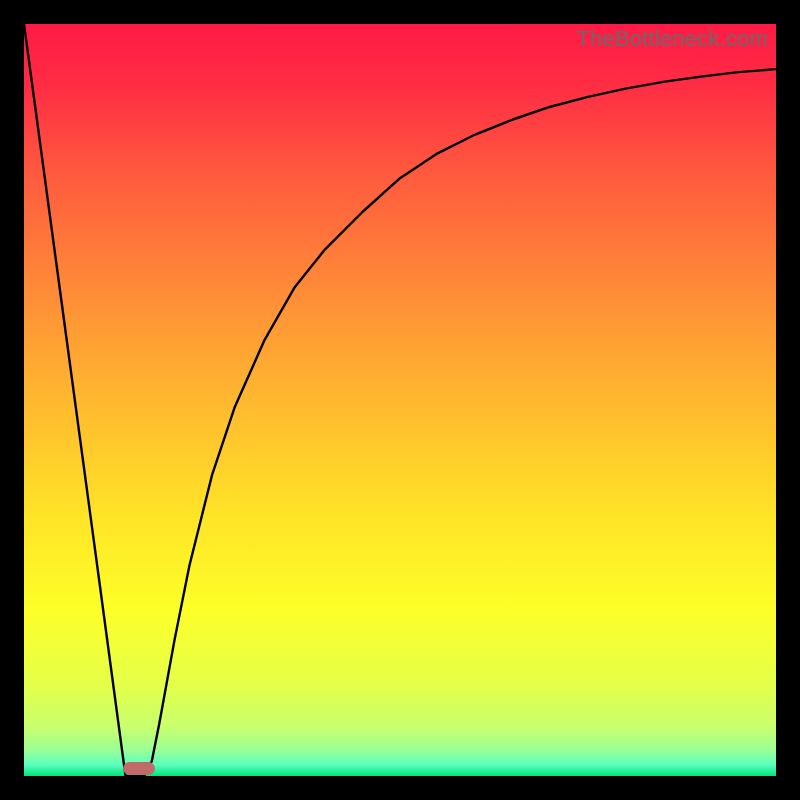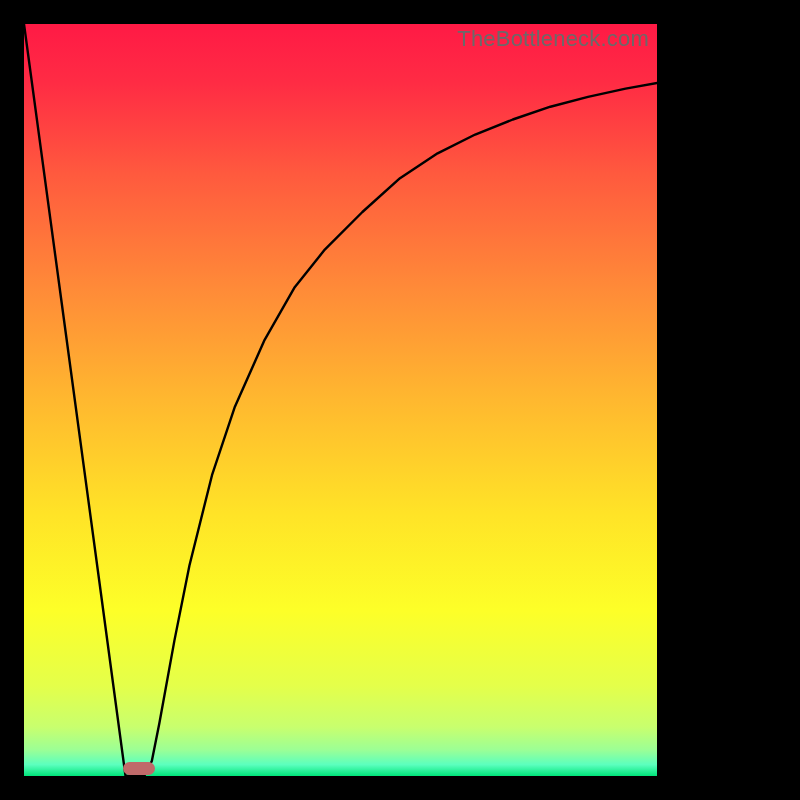--- a/index.html
+++ b/index.html
@@ -12,21 +12,21 @@
   }
   .frame {
     position: absolute;
     inset: 0;
     background: #000;
   }
   .plot-area {
     position: absolute;
     left: 24px;
     top: 24px;
-    width: 633px;
+    width: 752px;
     height: 752px;
     overflow: hidden;
   }
   .gradient-bg {
     position: absolute;
     inset: 0;
   }
   .watermark {
     position: absolute;
     top: 2px;

